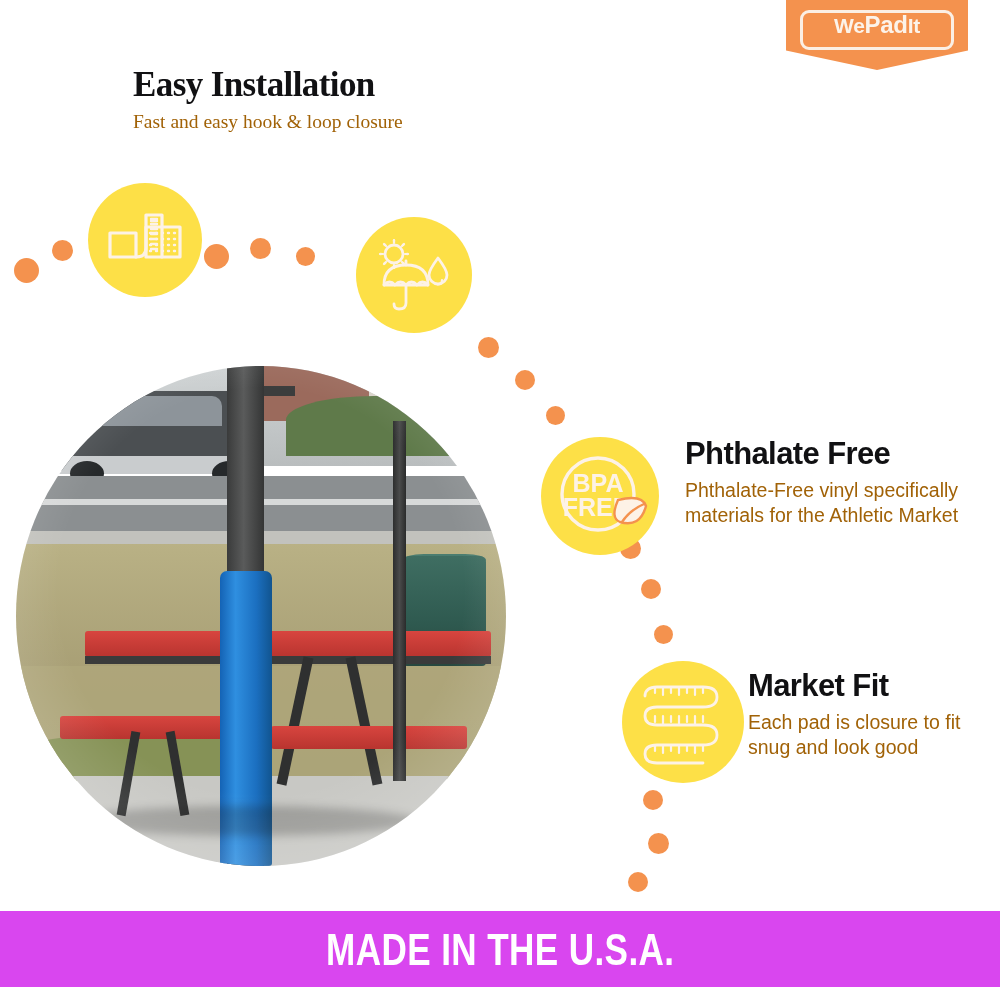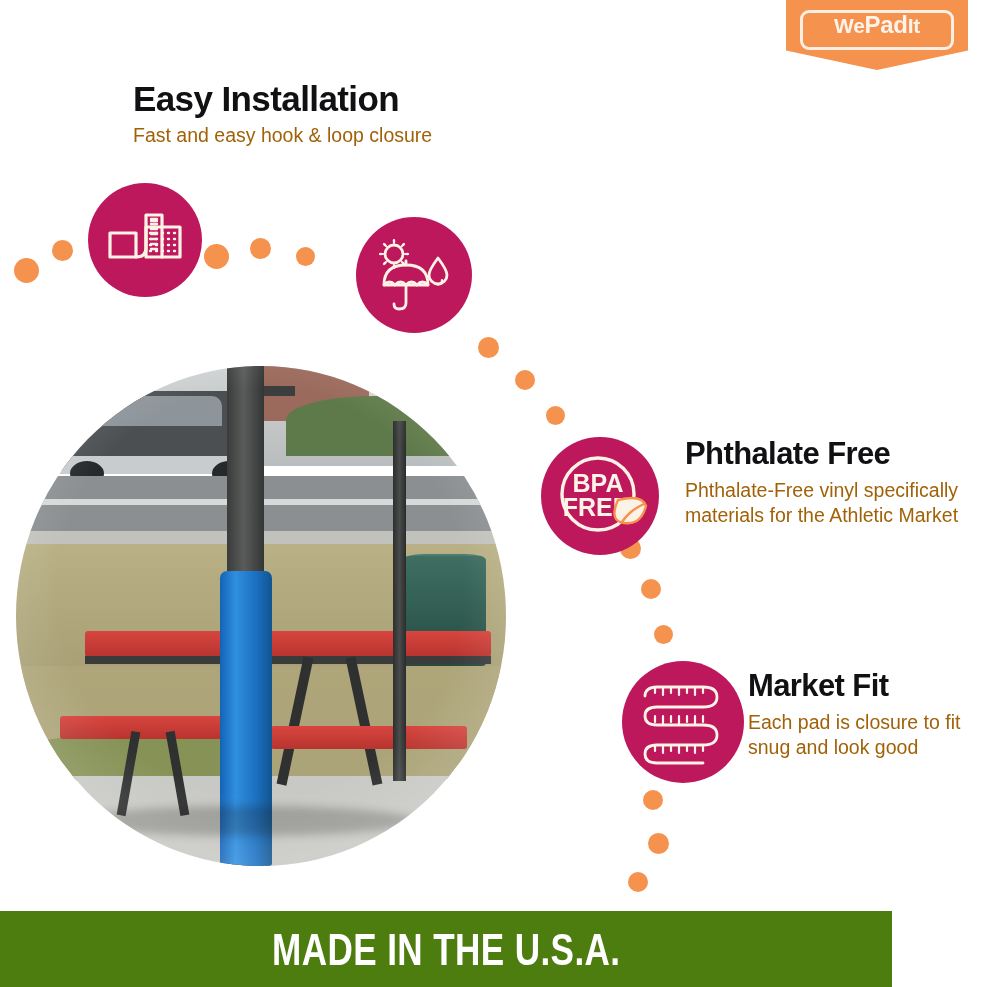--- a/index.html
+++ b/index.html
@@ -65,41 +65,41 @@
     letter-spacing: -0.6px;
     line-height: 1.06;
   }
   .feature p {
     margin: 4px 0 0 0;
     color: #a16207;
     line-height: 1.30;
     font-weight: 400;
   }
 
-  #f-install { left: 133px; top: 80px; width: 420px; }
+  #f-install { left: 133px; top: 66px; width: 420px; font-family: Liberation Serif, serif; }
   #f-install h2 { font-size: 35px; }
   #f-install p  { font-size: 19.5px; margin-top: 6px; }
 
   #f-weather { left: 484px; top: 212px; width: 430px; }
   #f-weather h2 { font-size: 31px; }
   #f-weather p  { font-size: 19.5px; margin-top: 7px; }
 
   #f-phthalate { left: 673px; top: 438px; width: 300px; margin-left: 12px; }
   #f-phthalate h2 { font-size: 31px; }
   #f-phthalate p  { font-size: 19.5px; margin-top: 7px; }
 
   #f-fit { left: 748px; top: 670px; width: 240px; }
   #f-fit h2 { font-size: 31px; }
   #f-fit p  { font-size: 19.5px; margin-top: 7px; }
 
   
   .icon-circle {
     position: absolute;
     border-radius: 50%;
-    background: #be185d;
+    background: #fde047;
     display: flex;
     align-items: center;
     justify-content: center;
   }
   .icon-circle svg { display: block; }
 
   #ic-install   { left: 88px;  top: 183px; width: 114px; height: 114px; }
   #ic-weather   { left: 356px; top: 217px; width: 116px; height: 116px; }
   #ic-phthalate { left: 541px; top: 437px; width: 118px; height: 118px; }
   #ic-fit       { left: 622px; top: 661px; width: 122px; height: 122px; }
@@ -190,23 +190,23 @@
   .shadow   { position:absolute; left:12%; top:88%; width:70%; height:6%;
               background:rgba(0,0,0,.22); filter:blur(4px); border-radius:50%; }
   .photo-tint { position:absolute; inset:0;
               background: radial-gradient(circle at 50% 45%, rgba(255,255,255,0) 55%, rgba(255,255,255,.32) 100%); }
 
   
   #footer {
     position: absolute;
     left: 0;
     bottom: 0;
-    width: 892px;
+    width: 1000px;
     height: 76px;
-    background: #4d7c0f;
+    background: #d946ef;
     display: flex;
     align-items: center;
     justify-content: center;
   }
   #footer .usa {
     color: #ffffff;
     font-size: 45px;
     font-weight: 800;
     letter-spacing: 0.5px;
     transform: scaleX(0.78);

